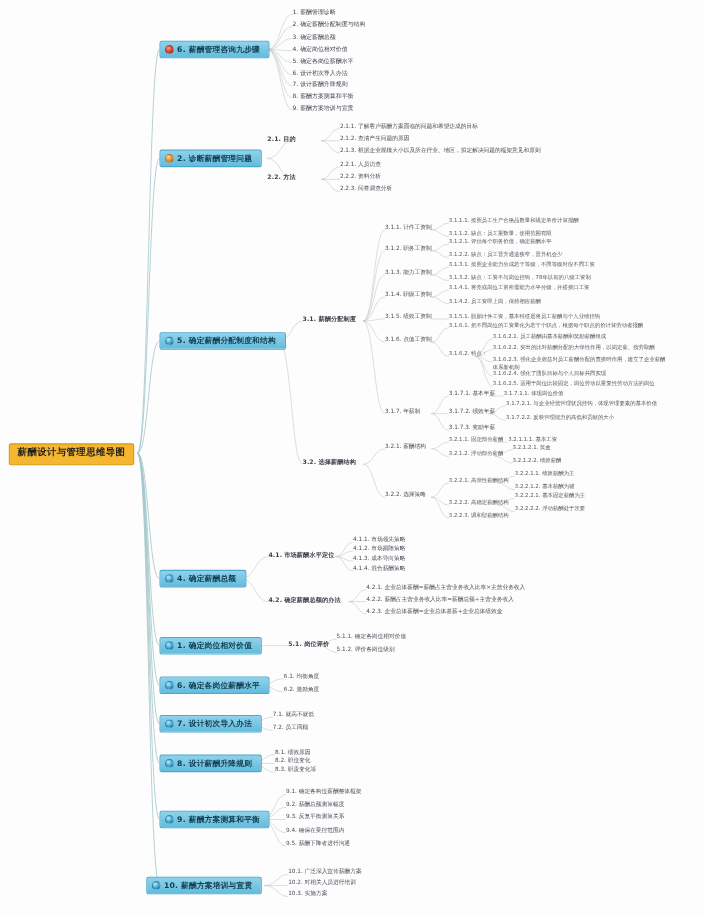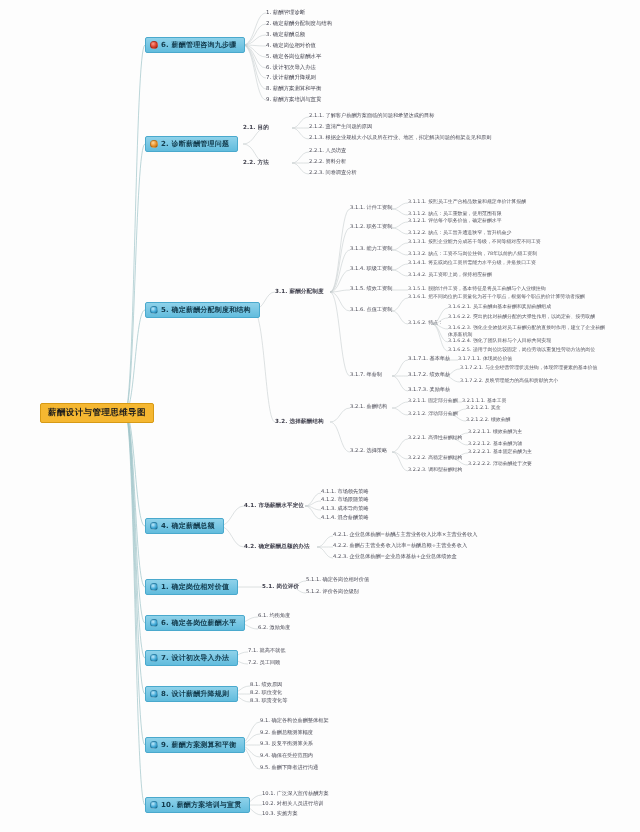--- a/index.html
+++ b/index.html
@@ -210,21 +210,21 @@
       <path d="M238,745 C250,745 250,745 260,745"></path>
       <path d="M238,745 C250,745 250,757 260,757"></path>
       <path d="M238,745 C250,745 250,769 260,769"></path>
 
       <path d="M240,805 C252,805 252,795 262,795"></path>
       <path d="M240,805 C252,805 252,805 262,805"></path>
       <path d="M240,805 C252,805 252,815 262,815"></path>
     </g>
   </svg>
 
-  <div class="node root" style="left:8px; top:403px;margin-left:32px;">薪酬设计与管理思维导图</div>
+  <div class="node root" style="left:8px; top:403px;">薪酬设计与管理思维导图</div>
 
   <div class="node l1" style="left:145px; top:37px;">
     <span class="bullet red"></span>
     <span>6. 薪酬管理咨询九步骤</span>
   </div>
   <div class="node step" style="left:266px; top:9px;">1. 薪酬管理诊断</div>
   <div class="node step" style="left:266px; top:20px;">2. 确定薪酬分配制度与结构</div>
   <div class="node step" style="left:266px; top:31px;">3. 确定薪酬总额</div>
   <div class="node step" style="left:266px; top:42px;">4. 确定岗位相对价值</div>
   <div class="node step" style="left:266px; top:53px;">5. 确定各岗位薪酬水平</div>
@@ -349,21 +349,21 @@
   <div class="node l1" style="left:145px; top:737px;">
     <span class="bullet blue"></span>
     <span>9. 薪酬方案测算和平衡</span>
   </div>
   <div class="node l3" style="left:260px; top:718px;">9.1. 确定各构位薪酬整体框架</div>
   <div class="node l3" style="left:260px; top:730px;">9.2. 薪酬总额测算幅度</div>
   <div class="node l3" style="left:260px; top:741px;">9.3. 反复平衡测算关系</div>
   <div class="node l3" style="left:260px; top:753px;">9.4. 确保在受控范围内</div>
   <div class="node l3" style="left:260px; top:765px;">9.5. 薪酬下降者进行沟通</div>
 
-  <div class="node l1" style="left:145px; top:797px;">
+  <div class="node l1" style="left:133px; top:797px;">
     <span class="bullet blue"></span>
     <span>10. 薪酬方案培训与宣贯</span>
   </div>
   <div class="node l3" style="left:262px; top:791px;">10.1. 广泛深入宣传薪酬方案</div>
   <div class="node l3" style="left:262px; top:801px;">10.2. 对相关人员进行培训</div>
   <div class="node l3" style="left:262px; top:811px;">10.3. 实施方案</div>
 
 </div>
 
 </body></html>

